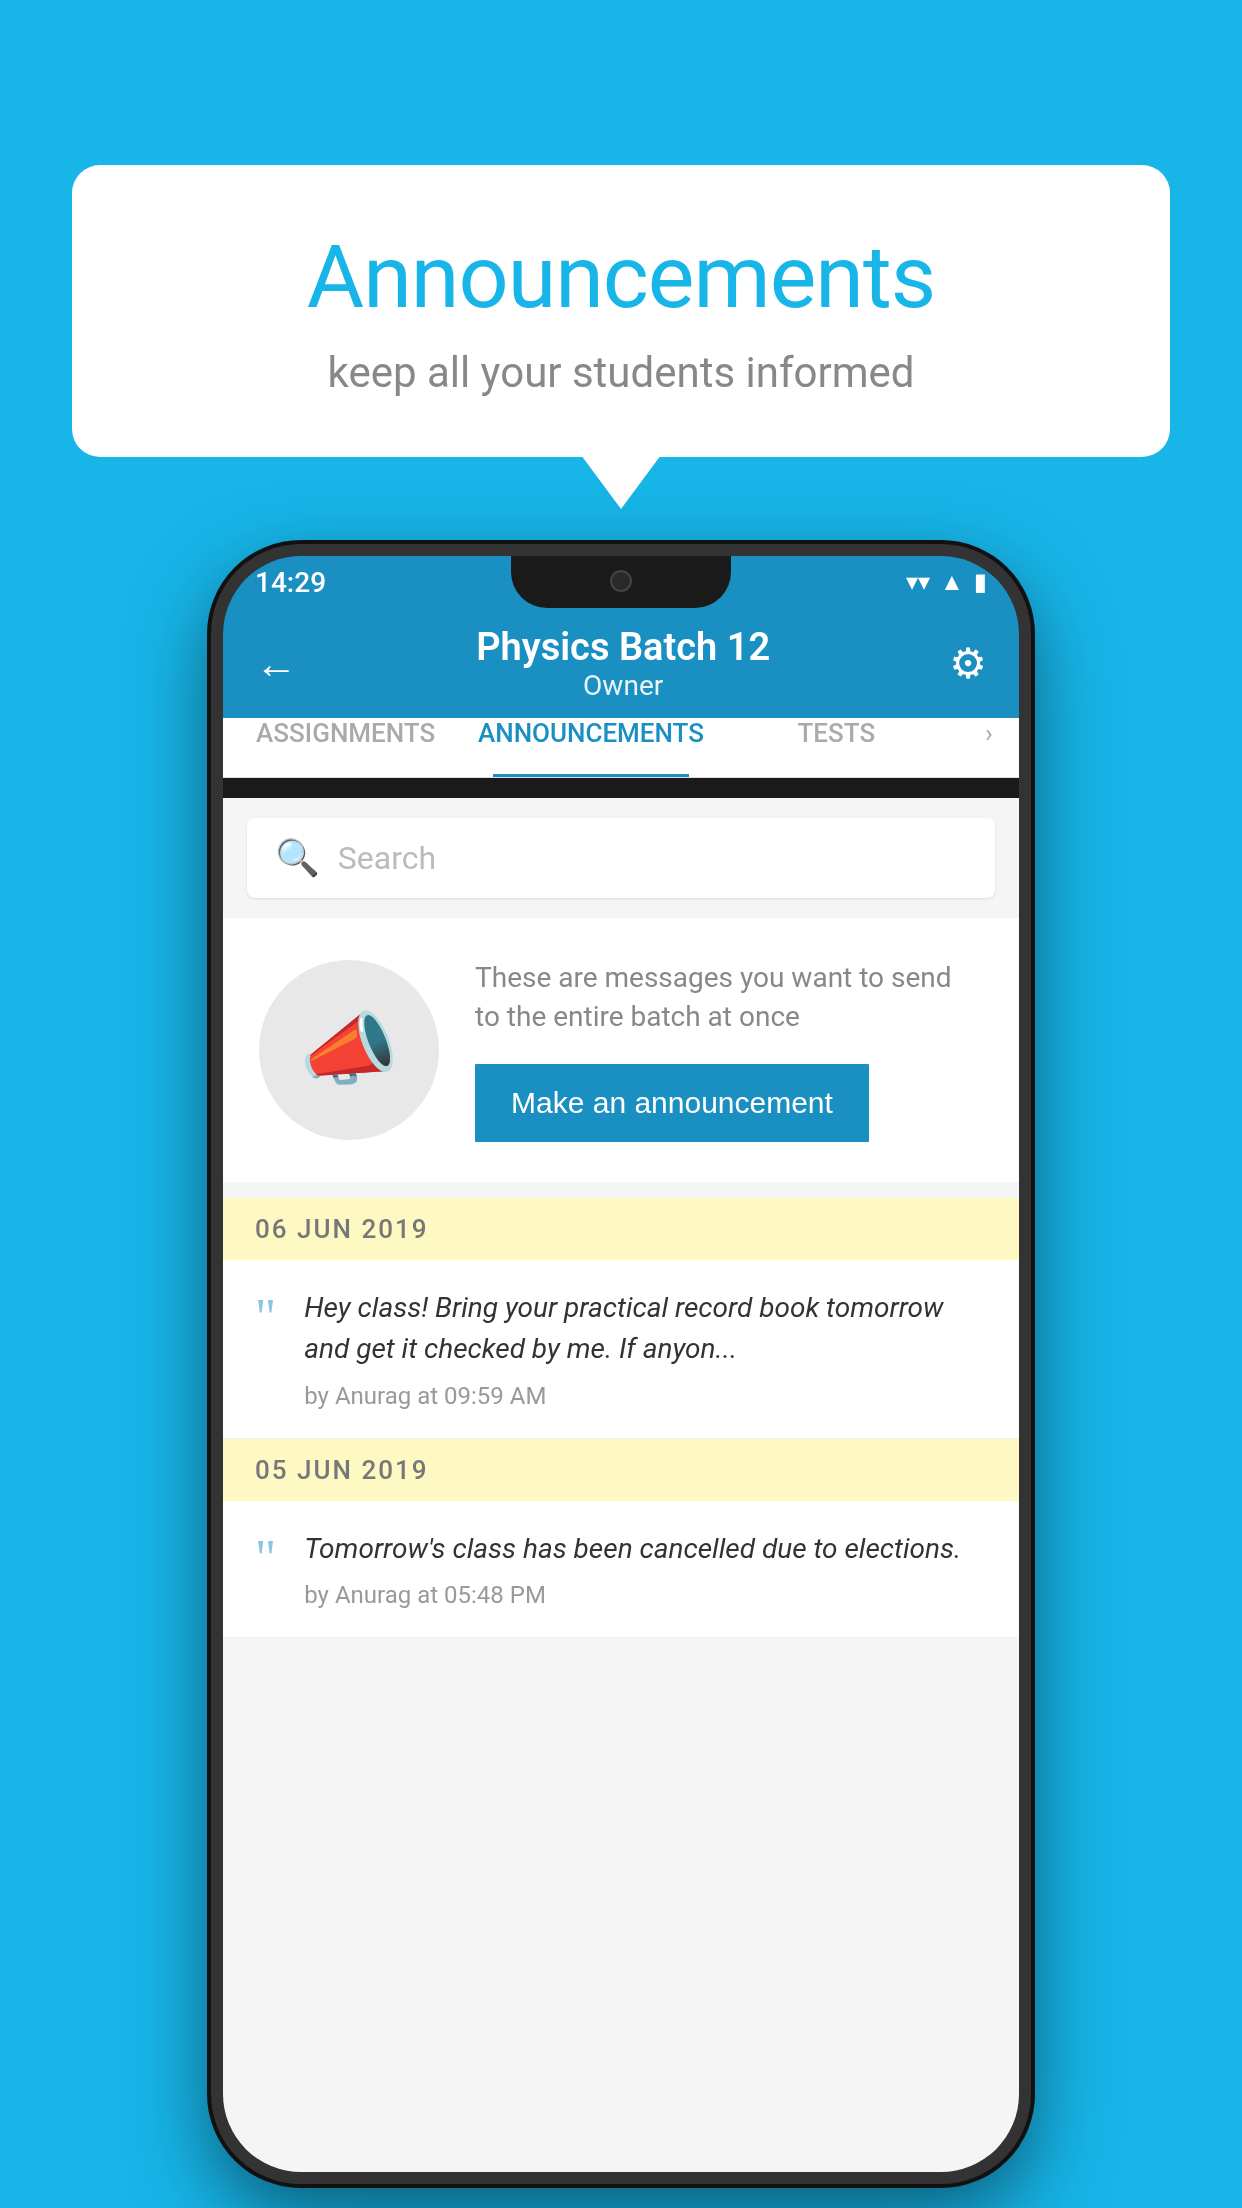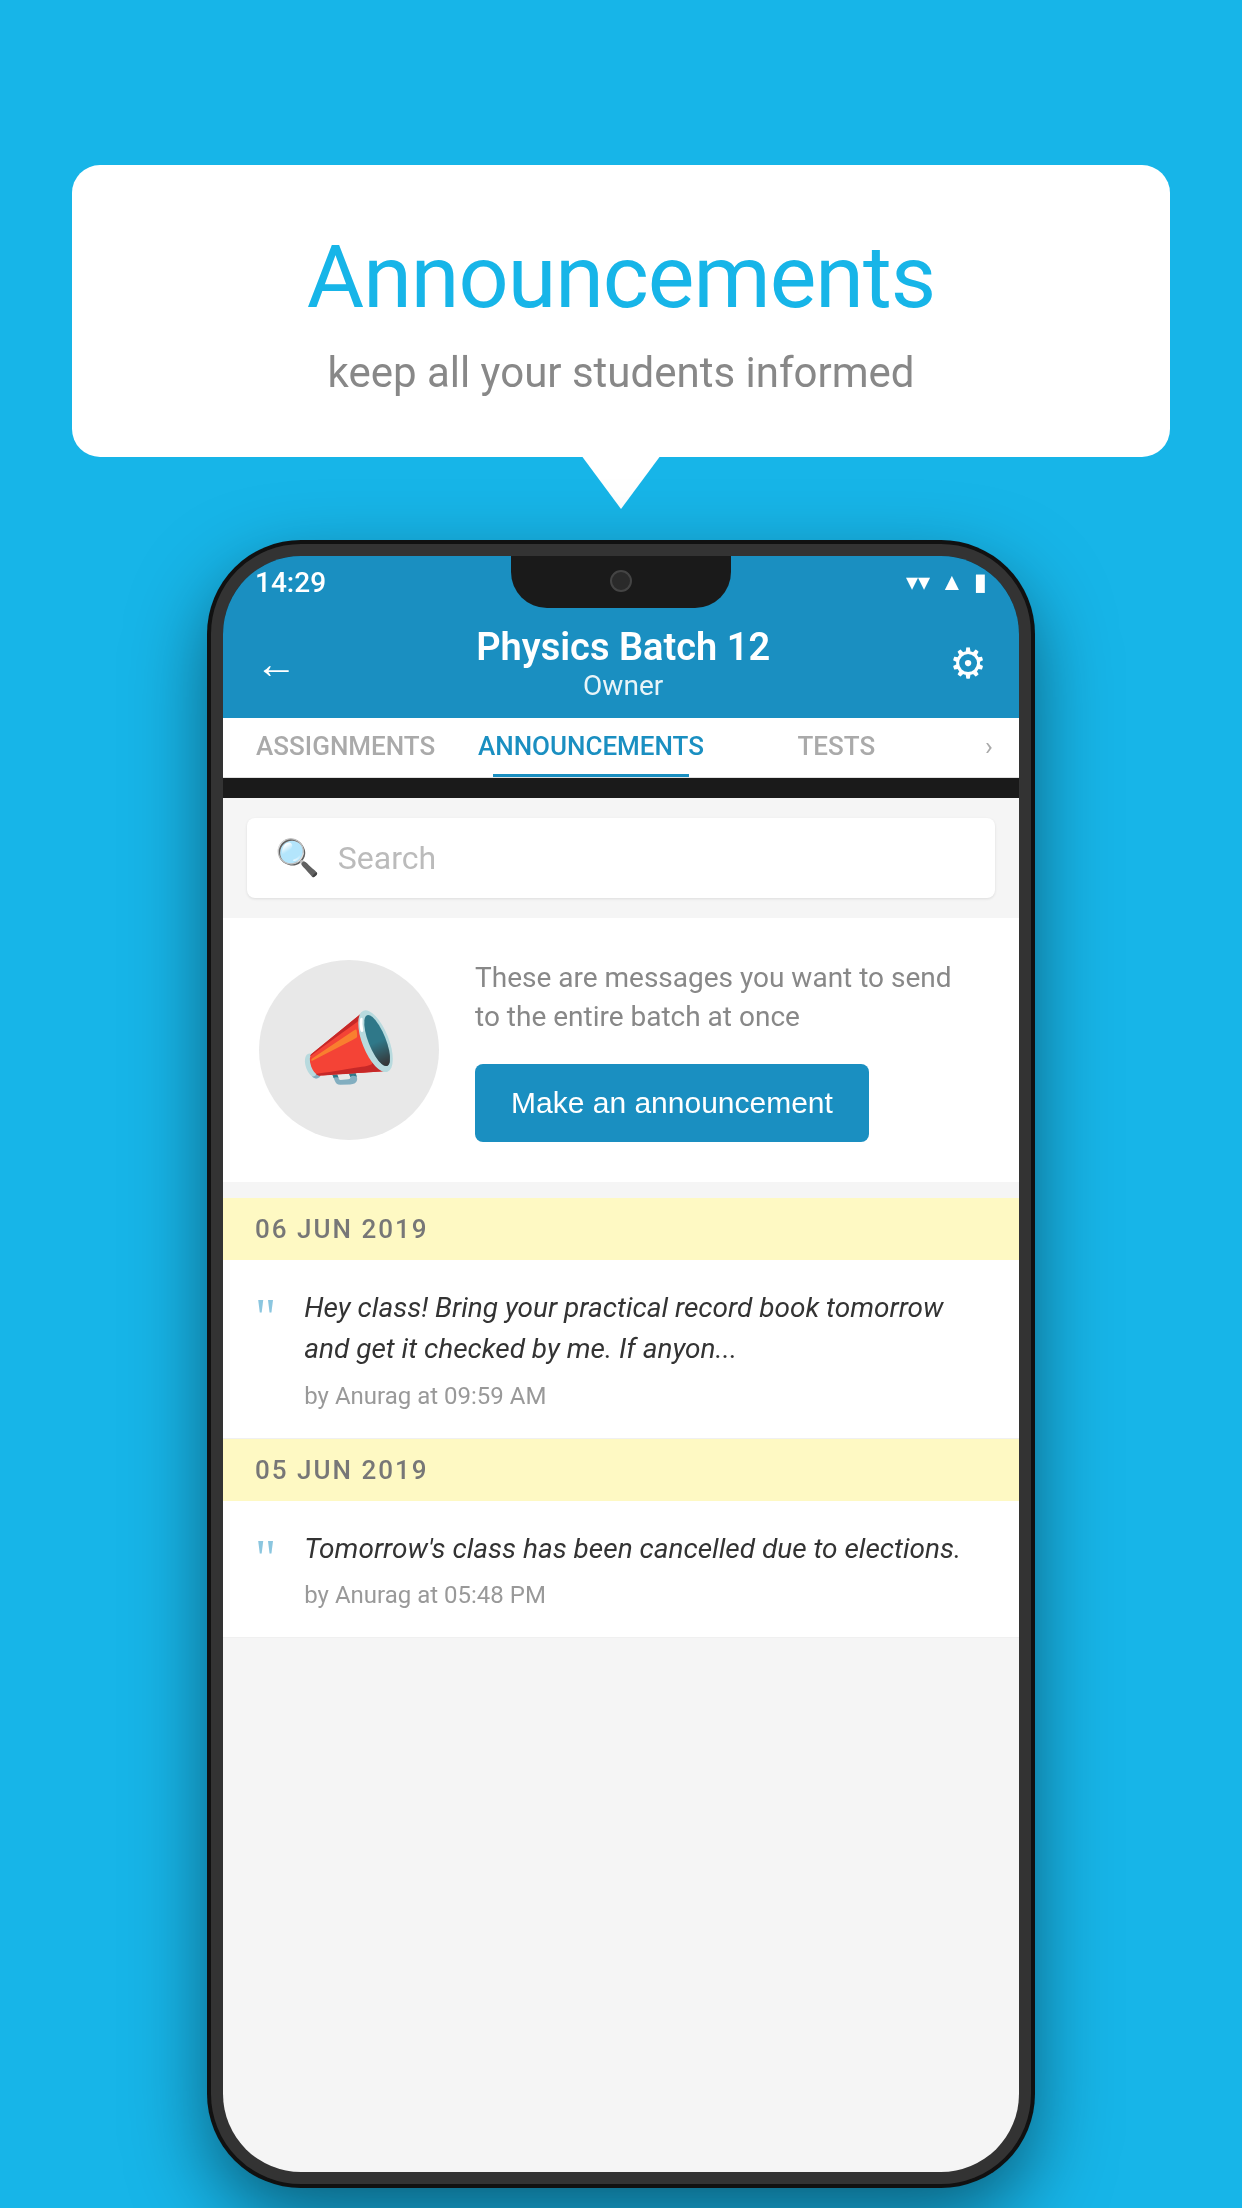--- a/index.html
+++ b/index.html
@@ -183,21 +183,20 @@
 
     
     .tabs-container {
       position: absolute;
       top: 162px;
       left: 0;
       right: 0;
       height: 60px;
       background: white;
       display: flex;
-      align-items: flex-end;
       border-bottom: 1px solid #e0e0e0;
     }
 
     .tab {
       flex: 1;
       text-align: center;
       padding-bottom: 16px;
       font-size: 26px;
       font-weight: 500;
       color: #aaa;
@@ -295,21 +294,21 @@
       font-size: 28px;
       color: #888;
       line-height: 1.4;
       margin-bottom: 28px;
     }
 
     .make-announcement-btn {
       background: #1a8fc1;
       color: white;
       border: none;
-      border-radius: 8px;
+      border-radius: 1px;
       padding: 22px 36px;
       font-size: 30px;
       cursor: pointer;
       font-weight: 500;
     }
 
     
     .date-separator {
       background: #fef9c3;
       padding: 16px 32px;

